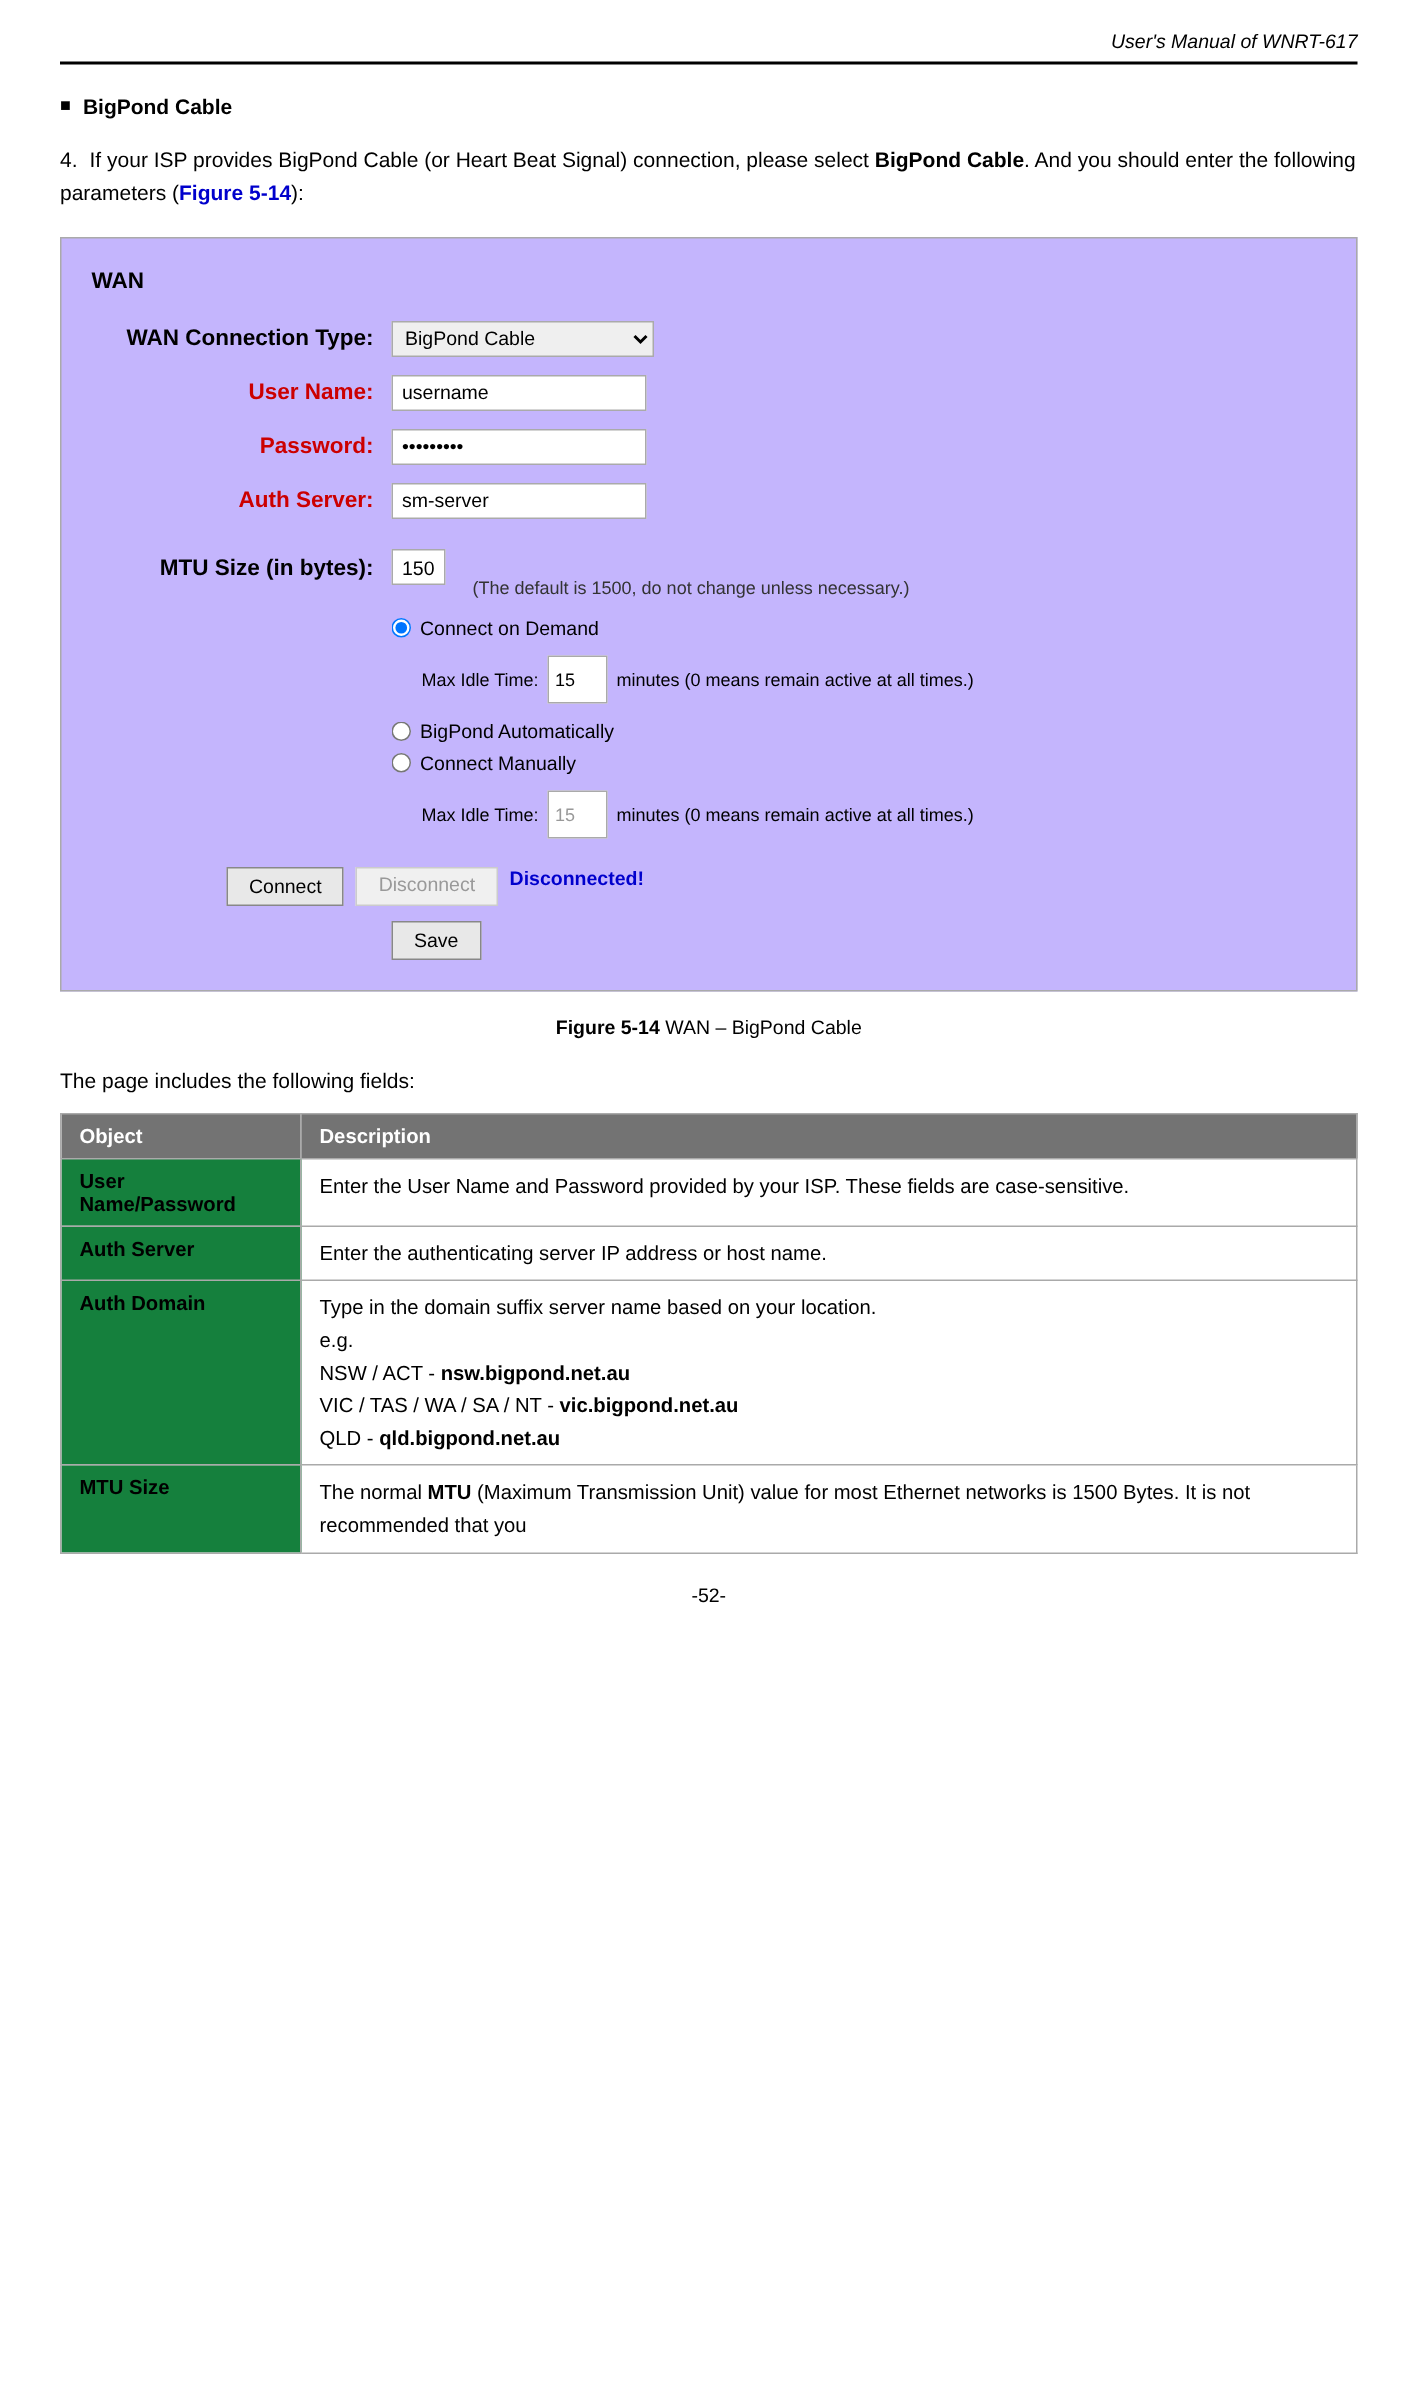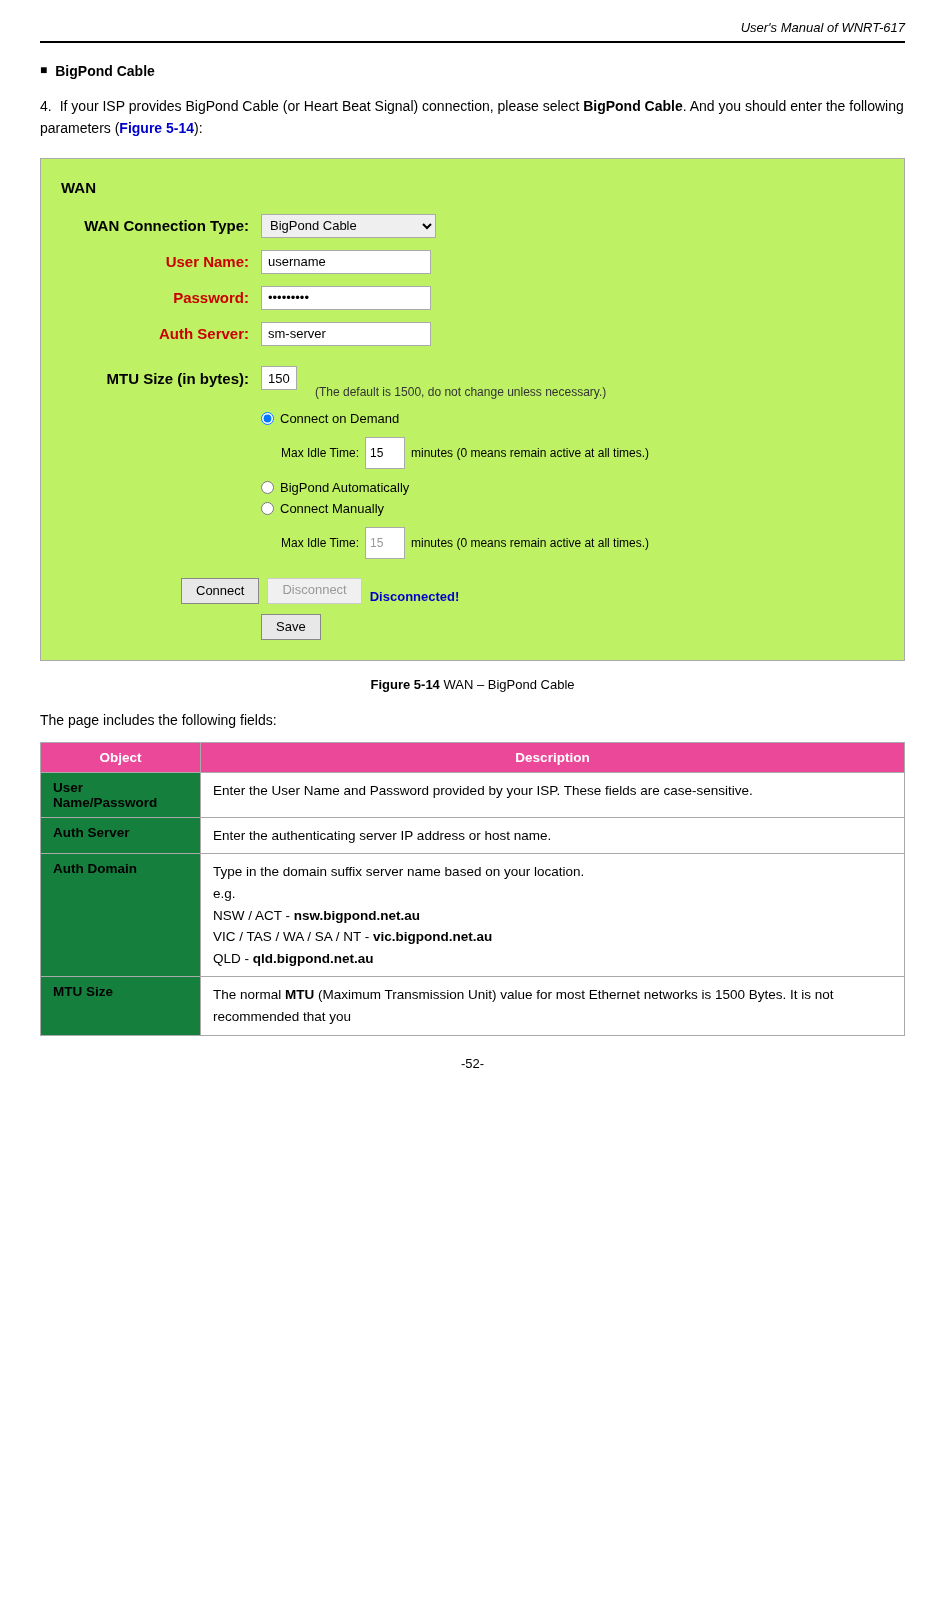--- a/index.html
+++ b/index.html
@@ -46,21 +46,21 @@
     }
     .intro-para .list-num {
       display: inline-block;
       margin-right: 8px;
       font-weight: normal;
     }
 
     
     .wan-box {
       border: 1px solid #aaa;
-      background: #bef264;
+      background: #c4b5fd;
       padding: 20px 30px 20px 20px;
       margin-bottom: 16px;
       width: 100%;
     }
     .wan-title {
       font-weight: bold;
       font-size: 15px;
       margin-bottom: 18px;
       color: #000;
     }
@@ -131,25 +131,25 @@
       width: 40px;
       height: 22px;
       border: 1px solid #aaa;
       padding: 15px 4px;
       margin: 5px 6px;
       font-size: 12px;
     }
 
     
     .btn-row {
-      margin-left: 120px;
+      margin-left: 90px;
       margin-top: 14px;
       margin-bottom: 10px;
       display: flex;
-      align-items: flex-end;
+      align-items: flex-start;
       gap: 8px;
     }
     .btn {
       border: 1px solid #888;
       background: #e8e8e8;
       padding: 3px 14px;
       font-size: 13px;
       cursor: pointer;
       height: 26px;
     }
@@ -186,25 +186,25 @@
     }
 
     
     .info-table {
       width: 100%;
       border-collapse: collapse;
       margin-bottom: 20px;
       font-size: 13.5px;
     }
     .info-table th {
-      background: #ec4899;
+      background: #737373;
       color: #fff;
       font-weight: bold;
       padding: 7px 12px;
-      text-align: center;
+      text-align: left;
       border: 1px solid #aaa;
     }
     .info-table td {
       border: 1px solid #aaa;
       padding: 7px 12px;
       vertical-align: top;
     }
     .info-table td.obj-cell {
       font-weight: bold;
       background: #15803d;

